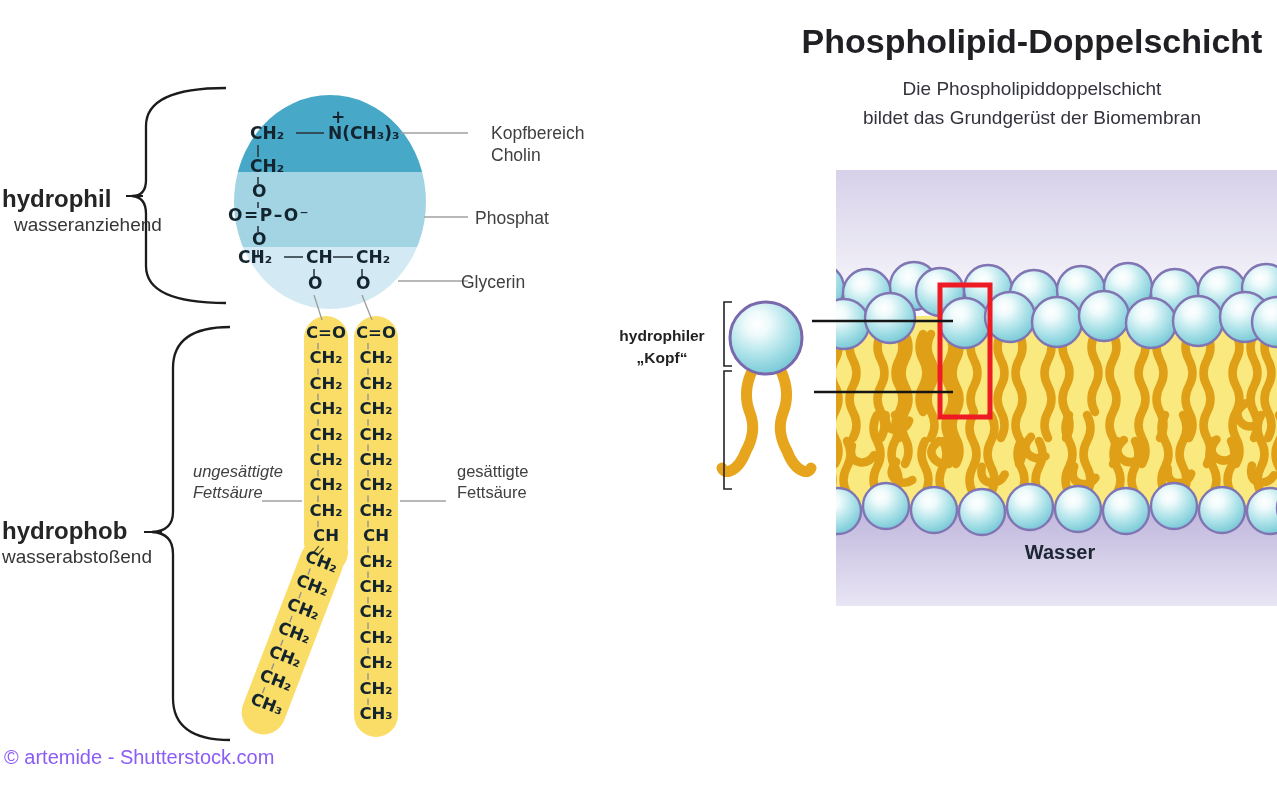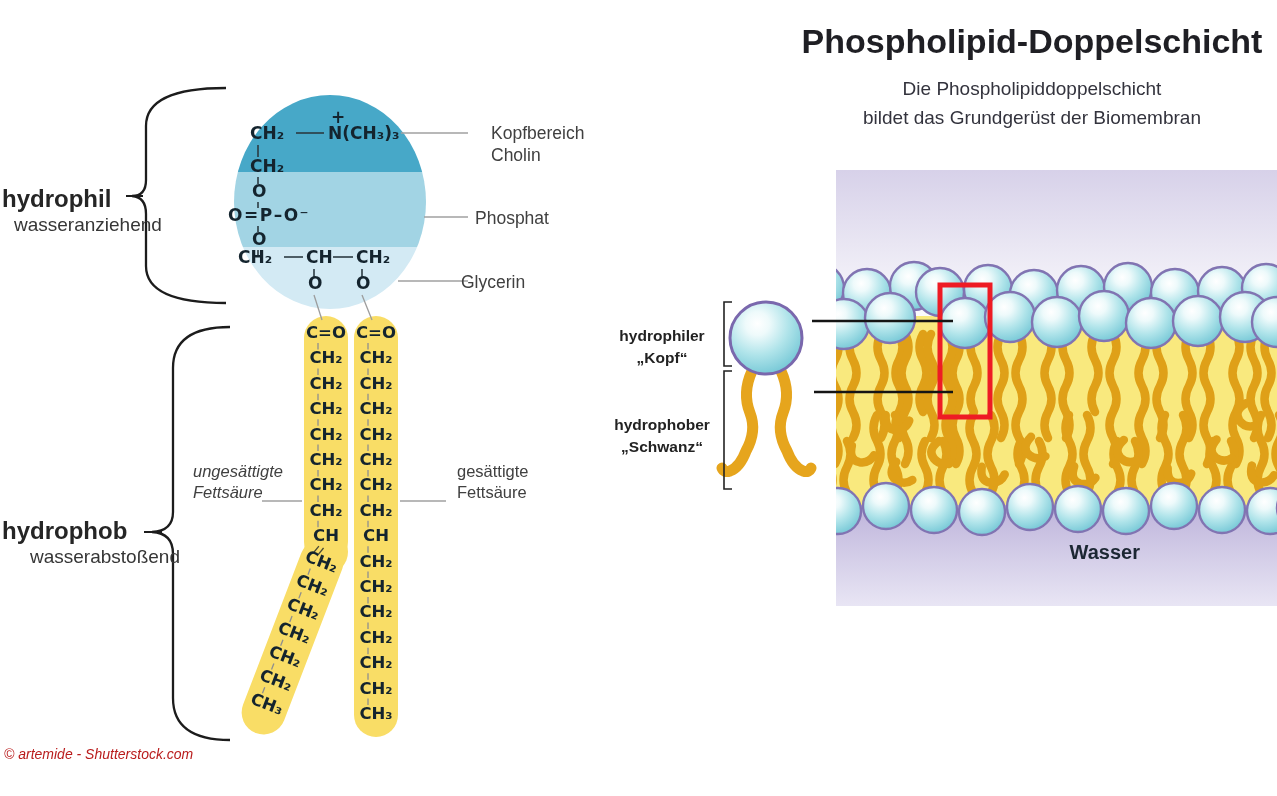--- a/index.html
+++ b/index.html
@@ -8,21 +8,21 @@
   #gfx{position:absolute;left:0;top:0;z-index:1;}
   .abs{position:absolute;z-index:2;}
   .title{font-weight:bold;font-size:34px;color:#1f1f24;text-align:center;line-height:38px;}
   .subtitle{font-size:19px;color:#33333d;text-align:center;line-height:29px;}
   .biglbl{font-weight:bold;font-size:24px;color:#252525;line-height:26px;}
   .sublbl{font-size:19px;color:#363636;line-height:22px;}
   .anno{font-size:17.5px;color:#404040;line-height:22px;}
   .fatty{font-size:16.5px;color:#404040;line-height:21px;}
   .iconlbl{font-weight:bold;font-size:15.5px;color:#222;text-align:center;line-height:22px;width:112px;}
   .water{font-weight:bold;font-size:20px;color:#1c2733;}
-  .copy-left{font-size:14px;color:#b91c1c;font-style:italic;}
+  .copy-left{font-size:20px;color:#8b5cf6;}
   .copy-right{font-size:16px;color:#a4a4a4;}
   .chainf{font-family:"DejaVu Sans",sans-serif;font-weight:bold;font-size:16.5px;fill:#14242e;}
   .formula{font-family:"DejaVu Sans",sans-serif;font-weight:bold;font-size:17px;fill:#14242e;}
   .bondd{stroke:#8f8f8f;stroke-width:1.3;}
   .bond{stroke:#2b3a42;stroke-width:1.6;}
   .conn{stroke:#a0a0a0;stroke-width:1.5;}
   .brace{stroke:#1c1c1c;stroke-width:2.3;fill:none;}
 </style>
 </head>
 <body>
@@ -287,21 +287,21 @@
         <path d="M732,302 h-8 v64 h8" fill="none" stroke="#222" stroke-width="1.6"></path>
         <path d="M732,371 h-8 v118 h8" fill="none" stroke="#222" stroke-width="1.6"></path>
       </g>
     </g>
   </svg>
 
 
   <div class="abs biglbl" style="left:2px;top:186px;">hydrophil</div>
   <div class="abs sublbl" style="left:14px;top:214px;">wasseranziehend</div>
   <div class="abs biglbl" style="left:2px;top:518px;">hydrophob</div>
-  <div class="abs sublbl" style="left:2px;top:546px;margin-left:28px;">wasserabstoßend</div>
+  <div class="abs sublbl" style="left:2px;top:546px;">wasserabstoßend</div>
 
   <div class="abs anno" style="left:475px;top:122px;margin-left:16px;">
     <div>Kopfbereich</div>
     <div>Cholin</div>
   </div>
   <div class="abs anno" style="left:475px;top:207px;">Phosphat</div>
   <div class="abs anno" style="left:461px;top:271px;">Glycerin</div>
 
   <div class="abs fatty" style="left:193px;top:461px;font-style:italic;">
     <div>ungesättigte</div>
@@ -317,19 +317,15 @@
   <div class="abs title" style="left:782px;top:22px;width:500px;">Phospholipid-Doppelschicht</div>
   <div class="abs subtitle" style="left:782px;top:74px;width:500px;">
     <div>Die Phospholipiddoppelschicht</div>
     <div>bildet das Grundgerüst der Biomembran</div>
   </div>
 
   <div class="abs iconlbl" style="left:606px;top:325px;">
     <div>hydrophiler</div>
     <div>„Kopf“</div>
   </div>
-  <div class="abs iconlbl" style="left:606px;top:414px;">
-    <div>hydrophober</div>
-    <div>„Schwanz“</div>
-  </div>
-
-  <div class="abs water" style="left:980px;top:541px;width:160px;text-align:right;">Wasser</div>
+
+  <div class="abs water" style="left:980px;top:541px;width:160px;text-align:center;">Wasser</div>
 </div>
 
 </body></html>

